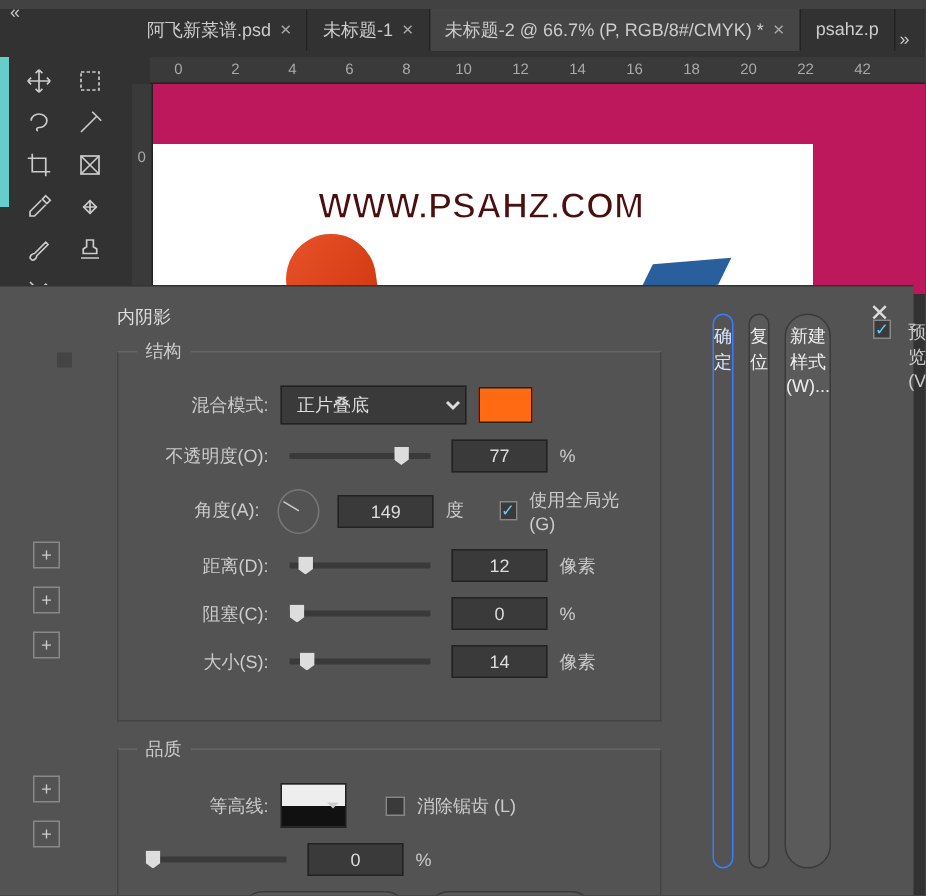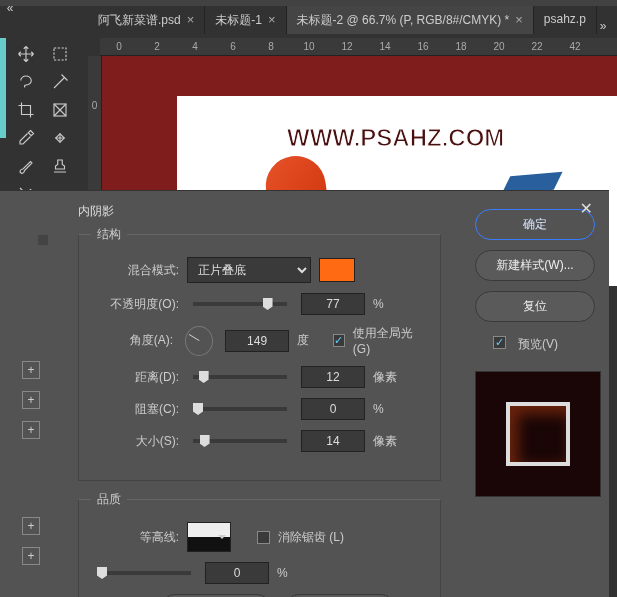--- a/index.html
+++ b/index.html
@@ -11,21 +11,21 @@
 .tab .x{color:#aaa;font-size:13px}
 .chev{position:absolute;top:0;left:0;width:20px;height:15px;display:flex;align-items:center;justify-content:center;color:#ccc;font-size:12px}
 .chev.right{right:4px;left:auto;top:18px}
 .ruler{position:absolute;top:38px;left:100px;right:0;height:18px;background:#3a3a3a;border-bottom:1px solid #222;display:flex;align-items:center;overflow:hidden}
 .ruler span{color:#aaa;font-size:10px;width:38px;text-align:center;flex:0 0 38px}
 .vruler{position:absolute;top:56px;left:88px;width:14px;height:140px;background:#3a3a3a;border-right:1px solid #222}
 .vruler span{display:block;color:#aaa;font-size:10px;text-align:center;margin-top:44px}
 .tools{position:absolute;top:38px;left:8px;width:72px;display:grid;grid-template-columns:1fr 1fr;gap:4px;padding:4px}
 .tool{width:28px;height:24px;display:flex;align-items:center;justify-content:center;color:#ddd}
 .tool svg{width:18px;height:18px;stroke:#ccc;fill:none;stroke-width:1.5}
-.canvas-area{position:absolute;top:56px;left:102px;right:0;height:140px;background:#7f1d1d;display:flex;align-items:flex-start;justify-content:flex-end;padding-top:40px}
+.canvas-area{position:absolute;top:56px;left:102px;right:0;height:140px;background:#be185d;display:flex;align-items:flex-start;justify-content:flex-start;padding-top:40px}
 .doc{background:#fff;width:440px;height:190px;position:relative}
 .watermark{position:absolute;top:28px;left:110px;font-size:24px;font-weight:bold;color:#4a0f0f;-webkit-text-stroke:1px #fff;letter-spacing:0}
 .shape1{position:absolute;top:60px;left:88px;width:60px;height:50px;background:linear-gradient(135deg,#e8532a,#d13810);border-radius:30px 30px 8px 8px;transform:rotate(-8deg)}
 .shape2{position:absolute;top:78px;left:330px;width:50px;height:18px;background:#2a5f9e;transform:skewX(-30deg) rotate(-5deg)}
 .thumbstrip{position:absolute;top:38px;left:-2px;width:8px;height:100px;background:#6cc}
 .dialog{position:absolute;top:190px;left:0;right:8px;bottom:0;background:#535353;border-top:1px solid #333}
 .dialog-close{position:absolute;top:8px;right:16px;color:#ddd;font-size:16px;cursor:pointer}
 .dlg-body{display:flex;height:100%}
 .effects-col{width:48px;padding-top:44px;position:relative}
 .effects-col .scroll{position:absolute;top:44px;right:0;width:10px;height:10px;background:#444}
@@ -45,21 +45,21 @@
 .numbox{width:64px;height:22px;background:#3a3a3a;border:1px solid #222;color:#ddd;text-align:center}
 .unit{color:#ccc}
 .angle-dial{width:30px;height:30px;border:1px solid #777;border-radius:50%;position:relative;margin:0 4px}
 .angle-dial .needle{position:absolute;left:50%;top:50%;width:12px;height:1px;background:#ccc;transform-origin:0 0;transform:rotate(-149deg)}
 .chk{width:13px;height:13px;border:1px solid #888;display:inline-flex;align-items:center;justify-content:center;background:#3a3a3a}
 .chk.checked::after{content:"✓";color:#6cf;font-size:11px}
 .contour{width:44px;height:30px;border:1px solid #222;background:linear-gradient(to top,#111 0%,#111 50%,#eee 50%,#eee 100%);position:relative}
 .contour::after{content:"";position:absolute;right:4px;top:12px;border:4px solid transparent;border-top-color:#ccc}
 .btnrow{display:flex;gap:14px;margin-top:6px;padding-left:70px}
 .pillbtn{background:#5a5a5a;border:1px solid #3a3a3a;border-radius:14px;padding:5px 18px;color:#eee;cursor:pointer}
-.rightcol{width:148px;padding:18px 14px;display:flex;flex-direction:column;gap:10px}
+.rightcol{width:148px;padding:18px 14px;display:flex;flex-direction:row;gap:10px}
 .rbtn{border:1px solid #3a3a3a;border-radius:16px;padding:6px 0;text-align:center;color:#eee;background:#5a5a5a;cursor:pointer}
 .rbtn.primary{border:1px solid #3b7cff;color:#d8e6ff;background:#535353}
 .preview-row{display:flex;align-items:flex-start;gap:12px;margin:4px 0 4px 18px}
 .preview-box{width:126px;height:126px;background:#1a0607;border:1px solid #333;display:flex;align-items:center;justify-content:center;margin-top:4px}
 .preview-inner{width:64px;height:64px;border:4px solid #ddd;background:#1a0607;box-shadow:inset 6px 6px 14px 2px rgba(255,90,20,0.35)}
 </style>
 </head>
 <body>
 
 <div class="chev">«</div>
@@ -272,22 +272,22 @@
         </div>
         <div class="btnrow">
           <div class="pillbtn">设置为默认值</div>
           <div class="pillbtn">复位为默认值</div>
         </div>
       </fieldset>
     </div>
 
     <div class="rightcol">
       <div class="rbtn primary">确定</div>
+      <div class="rbtn">复位</div>
       <div class="rbtn">新建样式(W)...</div>
-      <div class="rbtn">复位</div>
       <div class="preview-row">
         <span class="chk checked"></span>
         <span>预览(V)</span>
       </div>
       <div class="preview-box">
         <div class="preview-inner"></div>
       </div>
     </div>
   </div>
 </div>

